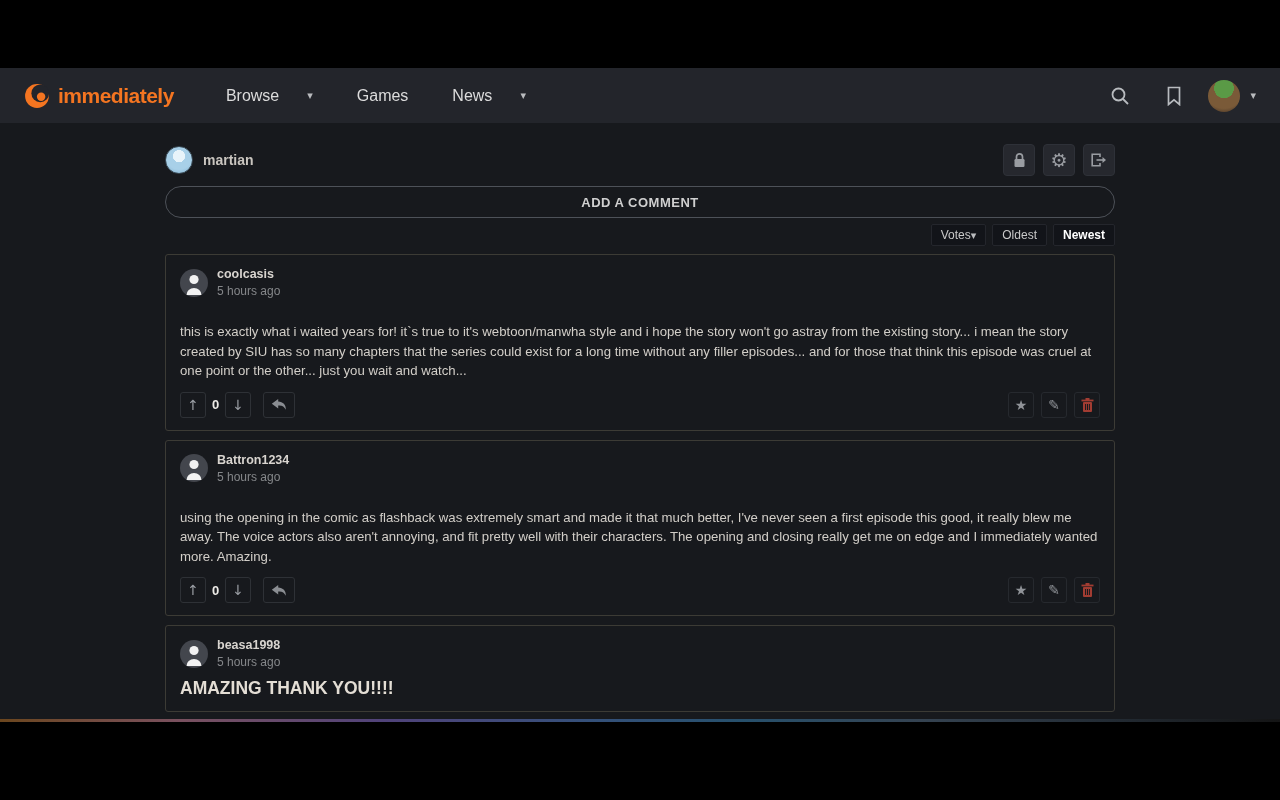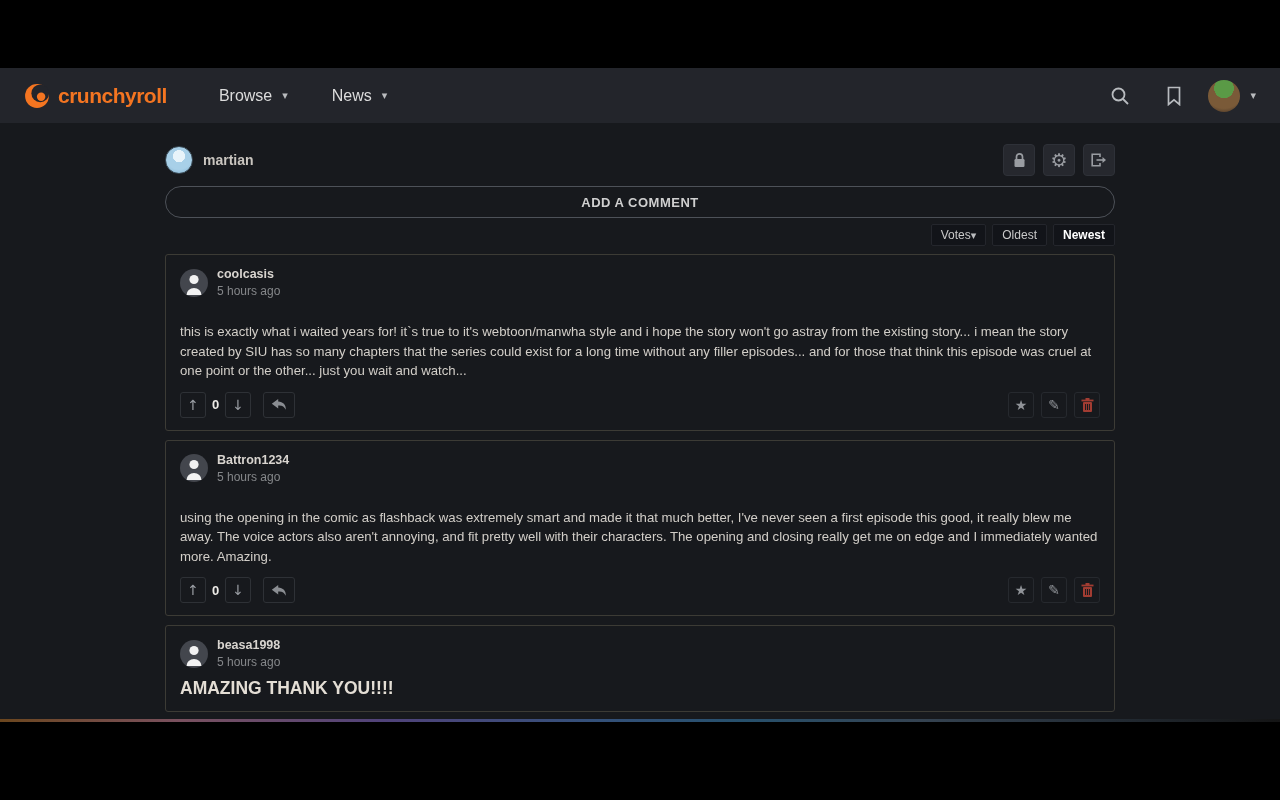--- a/index.html
+++ b/index.html
@@ -6,21 +6,21 @@
   html,body { width:1280px; height:800px; background:#000; overflow:hidden;
               font-family:"Liberation Sans", sans-serif; }
   .screen { position:relative; width:1280px; height:800px; background:#000; }
 
   
   .navbar { position:absolute; top:68px; left:0; width:1280px; height:55px;
             background:#23252b; display:flex; align-items:center; padding:0 24px; }
   .brand { display:flex; align-items:center; gap:8px; cursor:pointer; }
   .brand-text { color:#f47521; font-size:21px; font-weight:bold; letter-spacing:-0.5px; }
   .nav-items { display:flex; align-items:center; margin-left:30px; }
-  .nav-item { display:flex; align-items:center; gap:10px; color:#dcdcdc; font-size:16px;
+  .nav-item { display:flex; align-items:center; gap:28px; color:#dcdcdc; font-size:16px;
               padding:0 22px; height:55px; cursor:pointer; }
   .caret { color:#b9bbbe; font-size:11px; line-height:1; }
   .nav-right { margin-left:auto; display:flex; align-items:center; gap:14px; }
   .icon-btn { width:40px; height:40px; display:flex; align-items:center; justify-content:center;
               cursor:pointer; color:#b8bbbf; }
   .nav-avatar-wrap { display:flex; align-items:center; gap:10px; cursor:pointer; }
   .nav-avatar { width:32px; height:32px; border-radius:50%;
       background:radial-gradient(circle at 50% 26%, #5a9a46 0 34%, #7a5a38 35% 70%, #3a2c22 100%); }
 
   
@@ -88,26 +88,29 @@
 
 <div class="screen">
 
   <header class="navbar">
     <div class="brand">
       <svg width="26" height="26" viewBox="0 0 24 24">
         <circle cx="12" cy="12" r="11" fill="#f47521"></circle>
         <circle cx="15" cy="9.5" r="8.2" fill="#23252b"></circle>
         <circle cx="15.8" cy="12.6" r="3.9" fill="#f47521"></circle>
       </svg>
-      <span class="brand-text">crunchyroll</span>
+      <span class="brand-text">immediately</span>
     </div>
     <nav class="nav-items">
       <div class="nav-item">
         <span>Browse</span>
         <span class="caret">▾</span>
+      </div>
+      <div class="nav-item">
+        <span>Games</span>
       </div>
       <div class="nav-item">
         <span>News</span>
         <span class="caret">▾</span>
       </div>
     </nav>
     <div class="nav-right">
       <div class="icon-btn">
         <svg width="20" height="20" viewBox="0 0 20 20">
           <circle cx="8.5" cy="8.5" r="6" fill="none" stroke="#b8bbbf" stroke-width="1.8"></circle>

